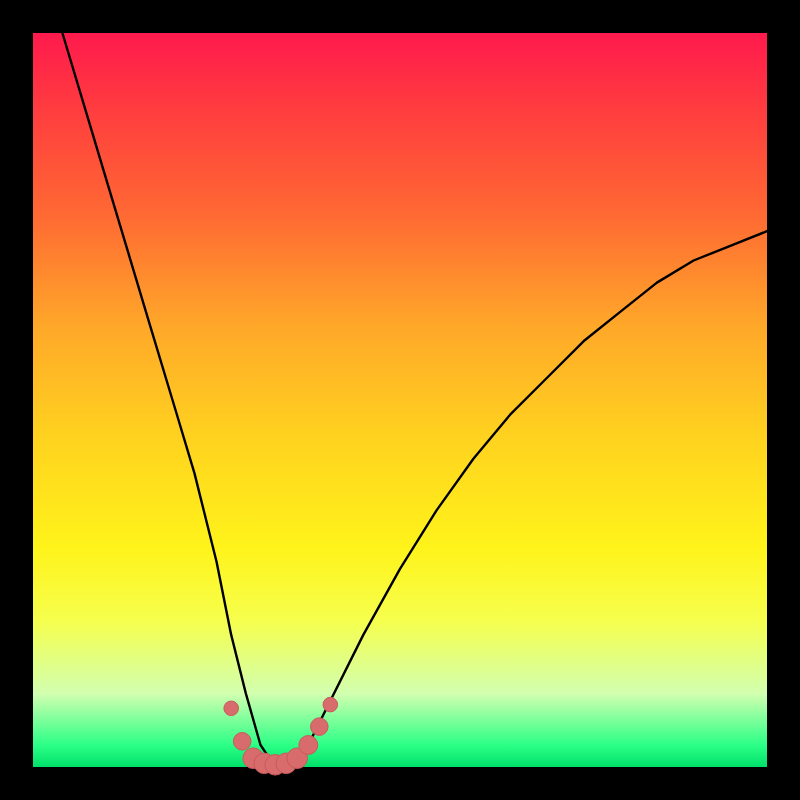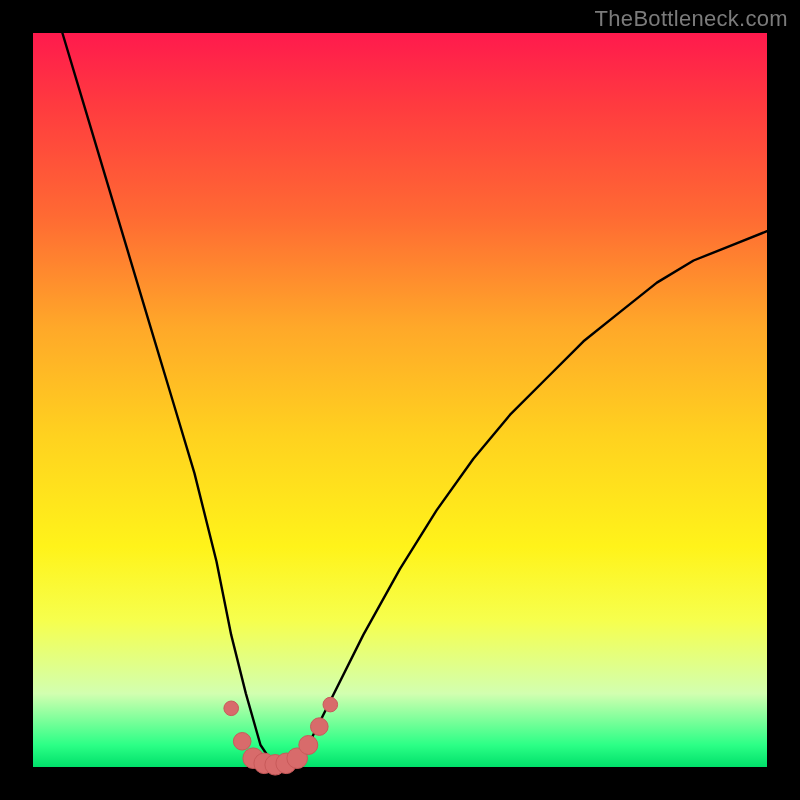--- a/index.html
+++ b/index.html
@@ -73,14 +73,13 @@
         <circle cx="231.2" cy="730.3" r="10.3" fill="#d86b6b" stroke="#c85a5a" stroke-width="1"></circle>
         <circle cx="242.2" cy="731.8" r="10.3" fill="#d86b6b" stroke="#c85a5a" stroke-width="1"></circle>
         <circle cx="253.2" cy="730.3" r="10.3" fill="#d86b6b" stroke="#c85a5a" stroke-width="1"></circle>
         <circle cx="264.2" cy="725.2" r="10.3" fill="#d86b6b" stroke="#c85a5a" stroke-width="1"></circle>
         <circle cx="275.3" cy="712.0" r="9.5" fill="#d86b6b" stroke="#c85a5a" stroke-width="1"></circle>
         <circle cx="286.3" cy="693.6" r="8.8" fill="#d86b6b" stroke="#c85a5a" stroke-width="1"></circle>
         <circle cx="297.3" cy="671.6" r="7.3" fill="#d86b6b" stroke="#c85a5a" stroke-width="1"></circle>
       </g>
   </svg>
 
-  <div class="watermark">TheBottleneck.com</div>
 </div>
 
 </body></html>

